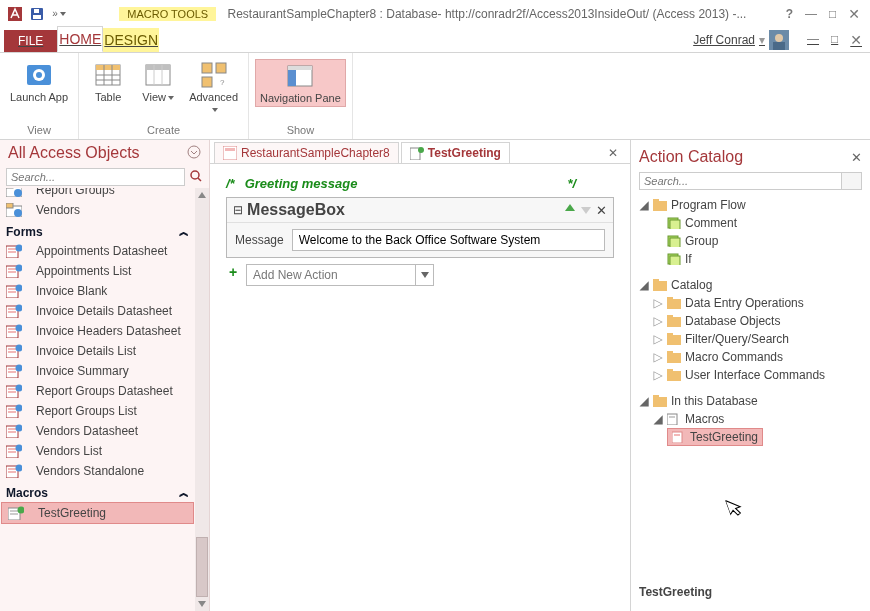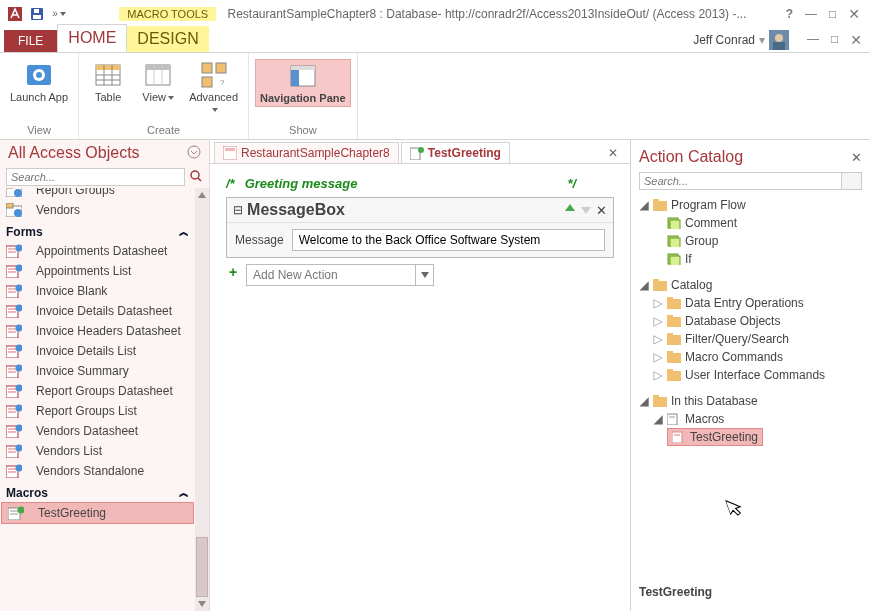--- a/index.html
+++ b/index.html
@@ -12,30 +12,30 @@
   .icon-access { width: 16px; height: 16px; }
   .title-center { flex: 1; text-align: center; font-size: 12px; color: #666; padding-left: 10px; overflow: hidden; white-space: nowrap; }
   .macro-tools { background: #fff59a; color: #6b5b00; padding: 2px 8px; font-size: 11px; margin-right: 8px; }
   .win-controls { display: flex; gap: 12px; padding-right: 6px; align-items: center; }
   .user-info { display: flex; align-items: center; gap: 4px; margin-right: 10px; font-size: 12px; color: #444; }
   .avatar { width: 20px; height: 20px; background: #6b8ba8; }
   
   
   .ribbon-tabs { height: 24px; display: flex; padding-left: 4px; align-items: flex-end; }
   .file-tab { background: #a4373a; color: #fff; padding: 4px 14px; font-size: 12px; }
-  .tab { padding: 4px 10px; font-size: 16px; color: #555; border: 1px solid transparent; }
+  .tab { padding: 4px 1px; font-size: 14px; color: #555; border: 1px solid transparent; }
   .tab.active { border: 1px solid #d4d4d4; border-bottom: 1px solid #fff; color: #a4373a; background: #fff; }
   .tab.design { background: #fff59a; color: #6b5b00; border: none; }
   
   
   .ribbon { height: 88px; border-top: 1px solid #d4d4d4; border-bottom: 1px solid #d4d4d4; background: #fff; display: flex; }
   .ribbon-group { display: flex; flex-direction: column; border-right: 1px solid #e5e5e5; padding: 2px 6px; }
   .ribbon-buttons { flex: 1; display: flex; align-items: flex-start; gap: 4px; padding-top: 4px; }
   .ribbon-btn { display: flex; flex-direction: column; align-items: center; justify-content: flex-start; padding: 2px 4px; text-align: center; font-size: 11px; min-width: 46px; }
-  .ribbon-btn.selected { background: #f7c8c8; border: 1px solid #e0a8a8; font-weight: bold; }
+  .ribbon-btn.selected { background: #f7c8c8; border: 1px solid #e0a8a8; }
   .ribbon-btn .ico { width: 28px; height: 28px; margin-bottom: 2px; }
   .ribbon-btn-label { line-height: 1.1; }
   .group-label { text-align: center; font-size: 11px; color: #777; padding: 1px 0; }
   
   
   .main-area { display: flex; height: calc(611px - 28px - 24px - 88px); }
   
   
   .nav-pane { width: 210px; background: #fdf4f4; border-right: 1px solid #e5d5d5; display: flex; flex-direction: column; }
   .nav-header { padding: 4px 8px; display: flex; justify-content: space-between; align-items: center; }
@@ -119,21 +119,21 @@
     <span>RestaurantSampleChapter8 : Database- http://conradr2f/Access2013InsideOut/ (Access 2013) -...</span>
   </div>
   <div class="win-controls">
     <span style="color:#777;font-weight:bold;">?</span>
     <span style="color:#777;">—</span>
     <span style="color:#777;">□</span>
     <span style="color:#777;font-size:14px;">✕</span>
   </div>
 </div>
 
-<div style="display:flex;align-items:center;height:24px;">
+<div style="display:flex;align-items:center;height:24px;text-decoration:underline;">
   <div class="ribbon-tabs" style="flex:1;">
     <div class="file-tab">FILE</div>
     <div class="tab active">HOME</div>
     <div class="tab design">DESIGN</div>
   </div>
   <div class="user-info">
     <span>Jeff Conrad</span>
     <span style="color:#999;">▾</span>
     <div class="avatar">
       <svg width="20" height="20" viewBox="0 0 20 20">

